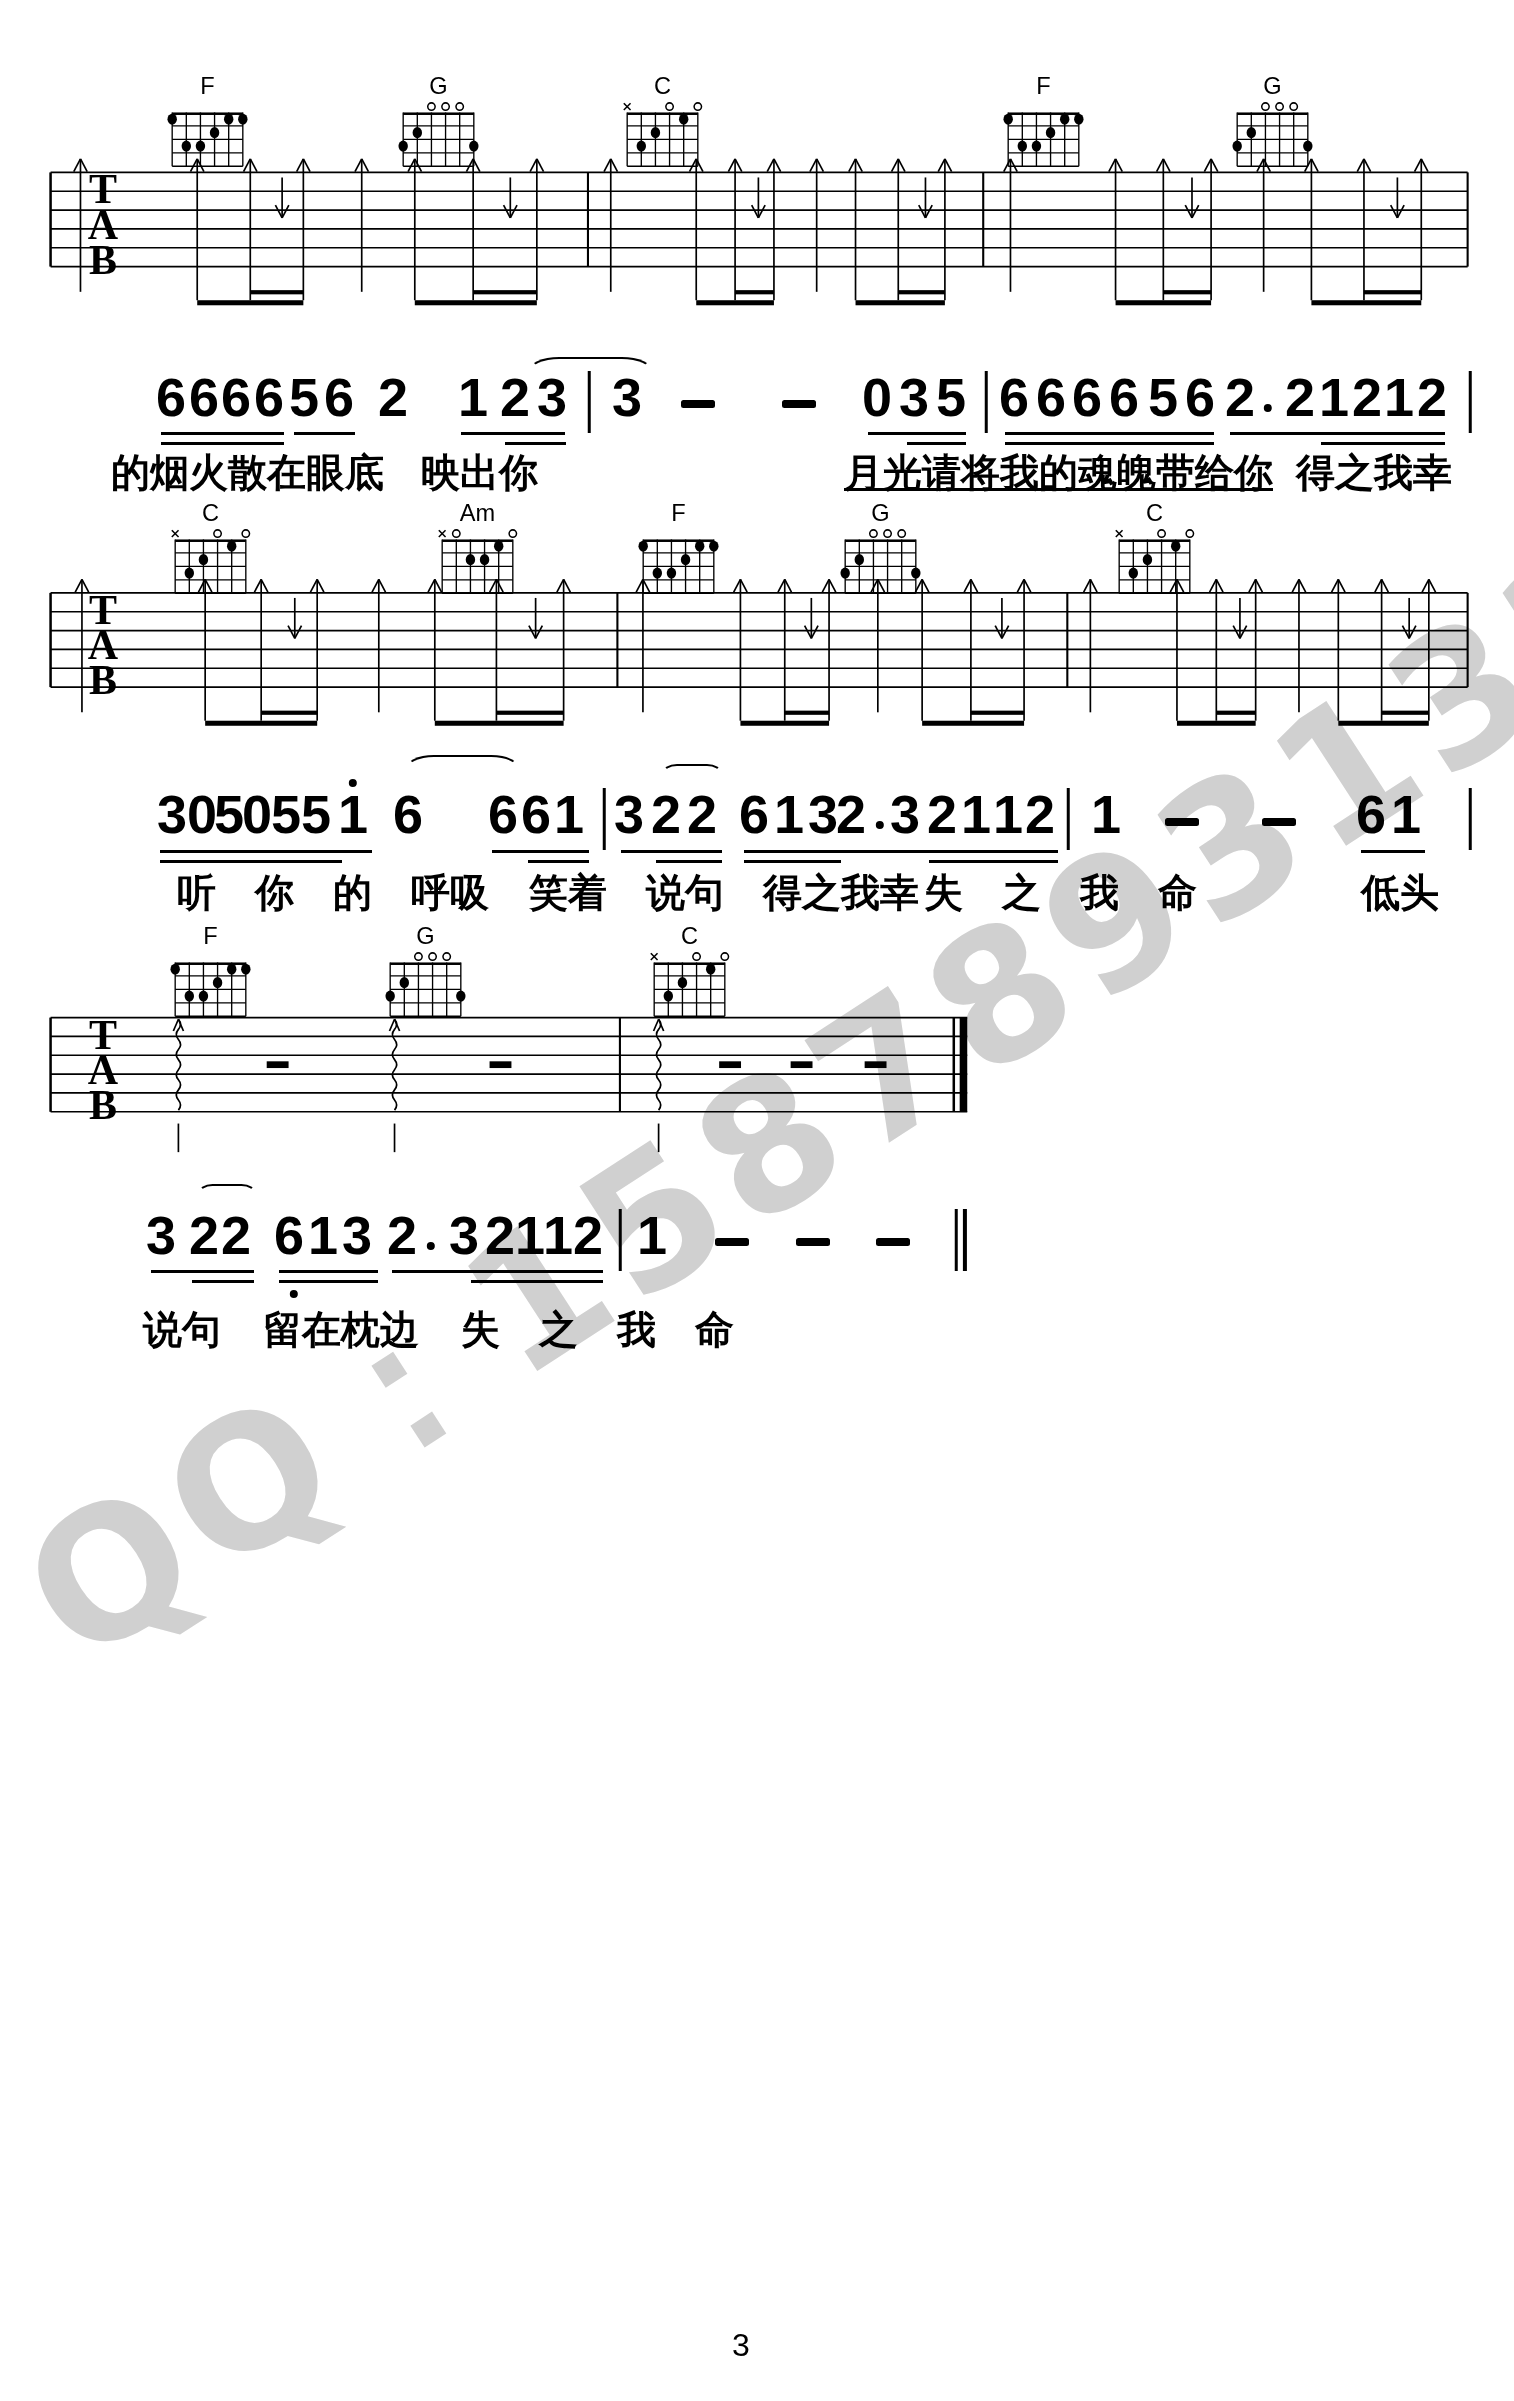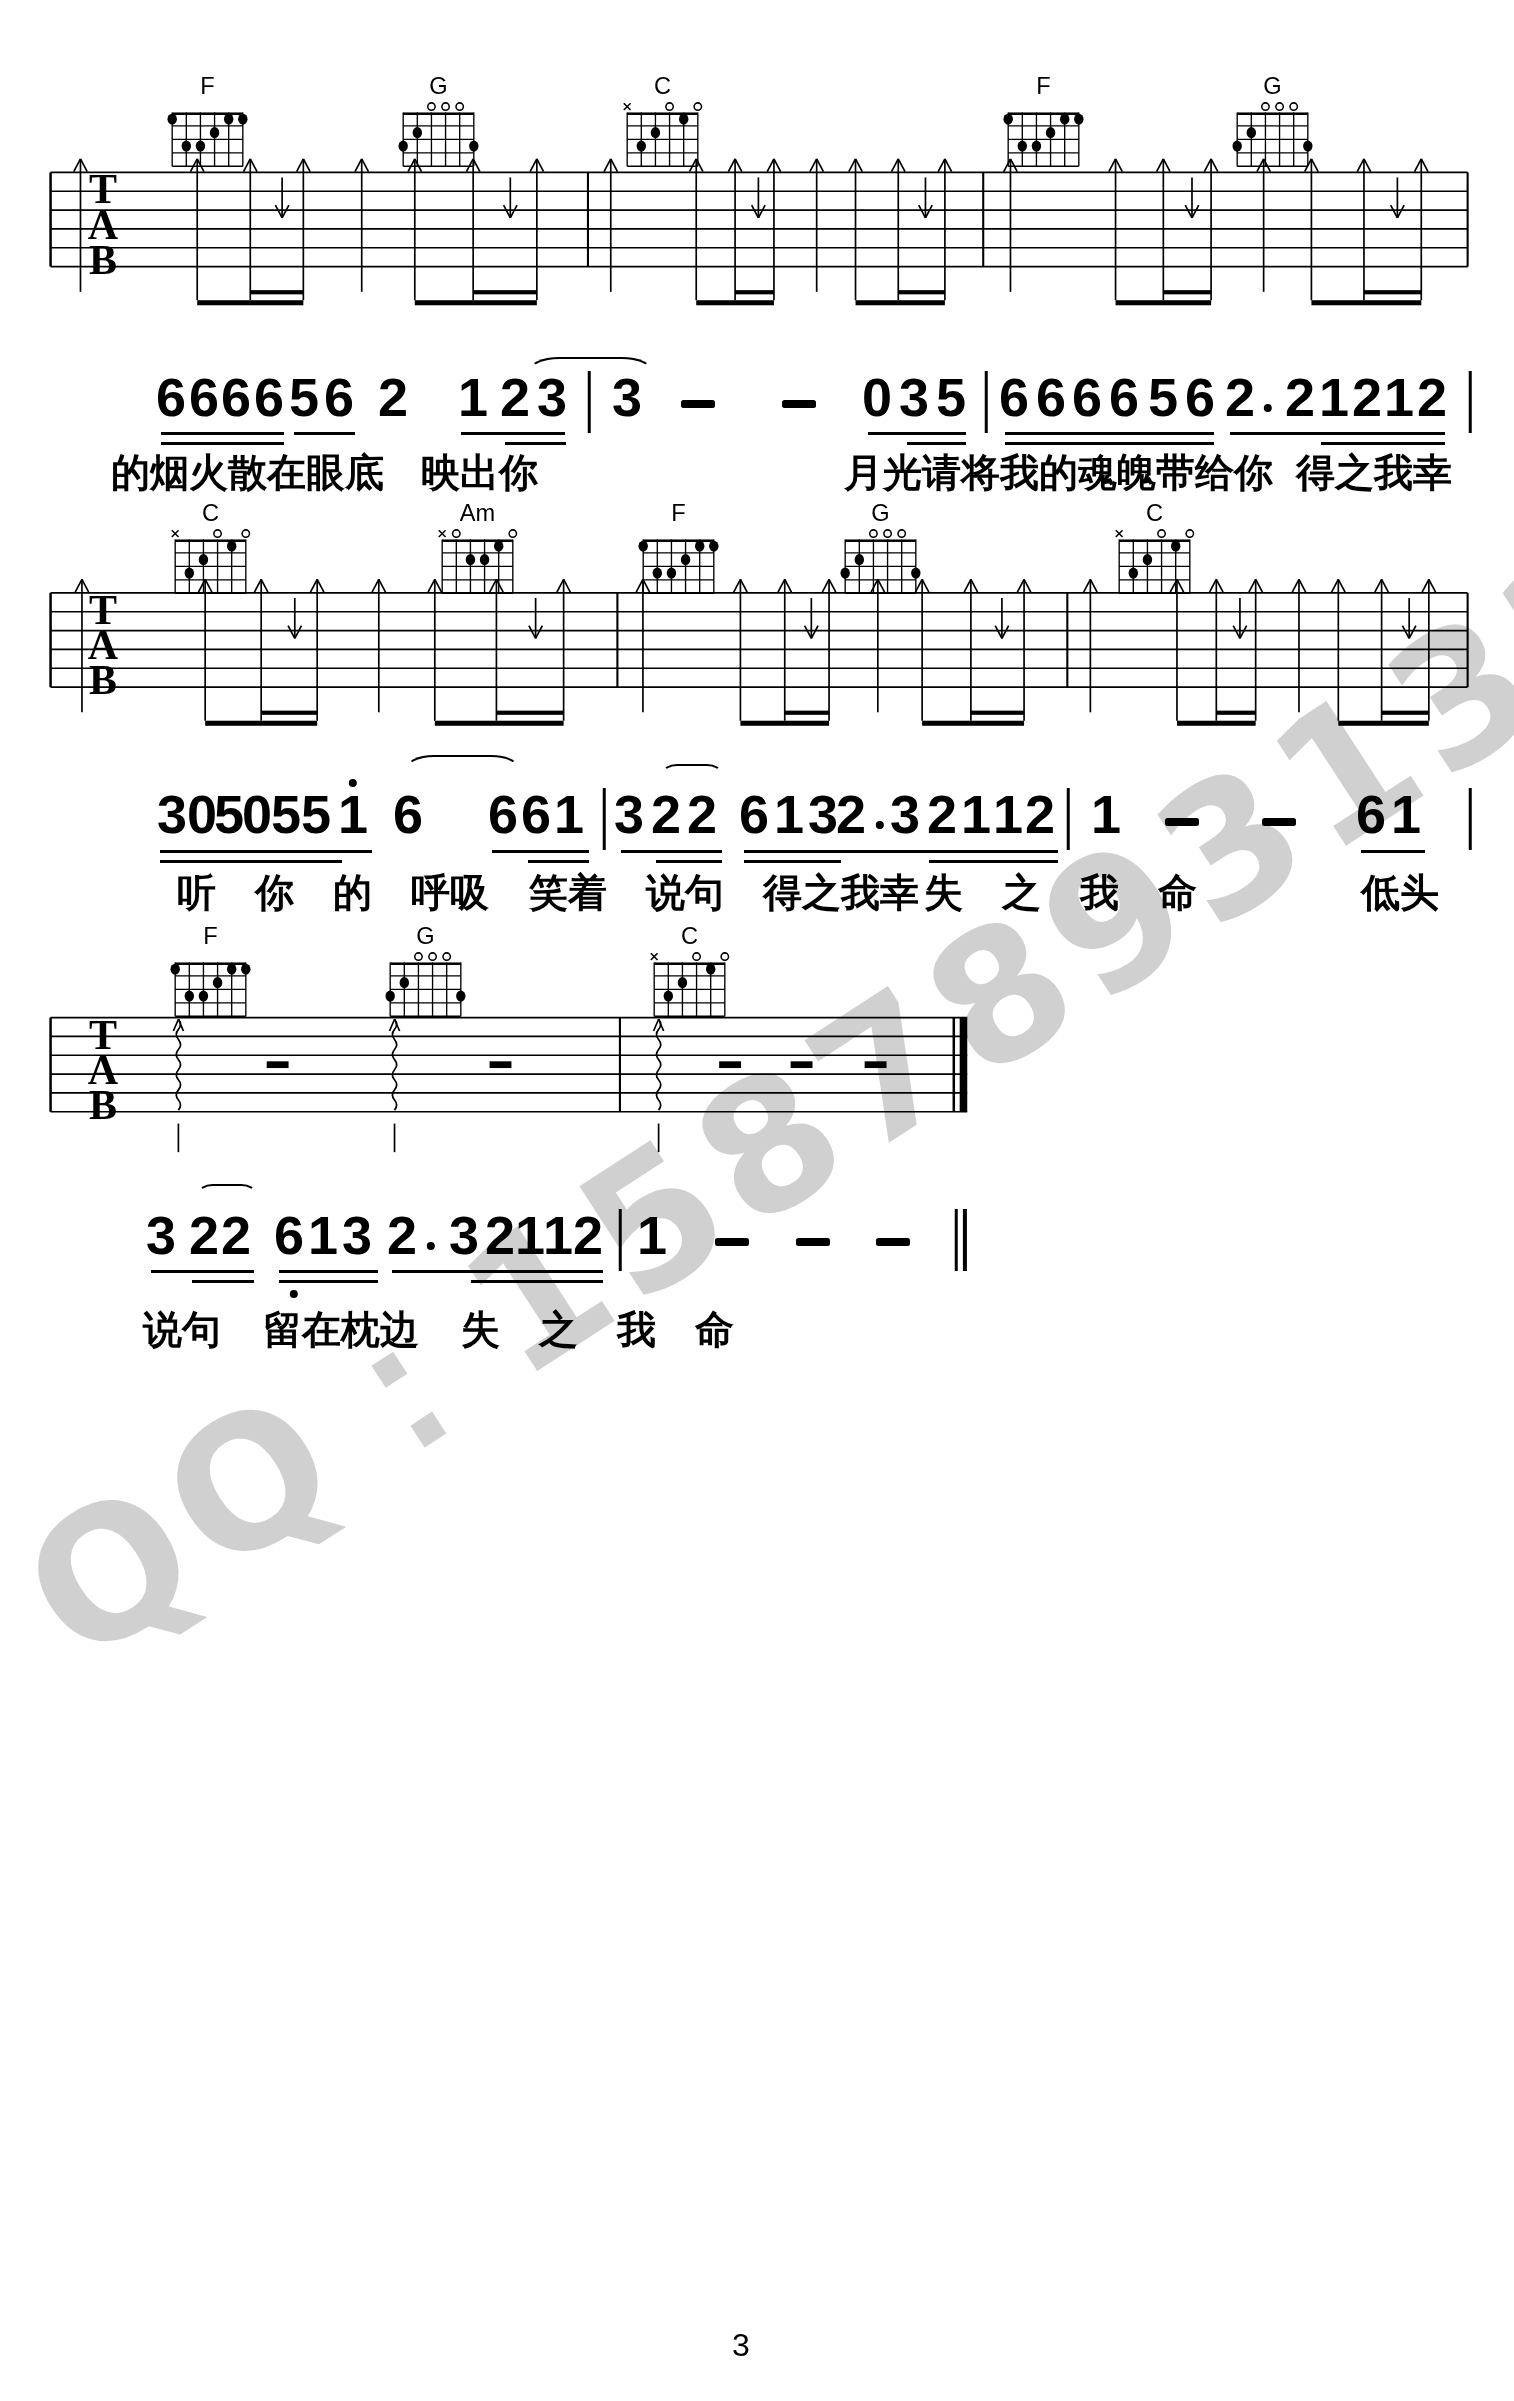--- a/index.html
+++ b/index.html
@@ -426,21 +426,21 @@
       <div class="uline" style="left: 1005px; top: 432px; width: 209px;"></div>
       <div class="uline" style="left: 1230px; top: 432px; width: 215px;"></div>
       <div class="uline" style="left: 161px; top: 442px; width: 123px; height: 2.5px;"></div>
       <div class="uline" style="left: 505px; top: 442px; width: 61px; height: 2.5px;"></div>
       <div class="uline" style="left: 907px; top: 442px; width: 59px; height: 2.5px;"></div>
       <div class="uline" style="left: 1005px; top: 442px; width: 209px; height: 2.5px;"></div>
       <div class="uline" style="left: 1321px; top: 442px; width: 124px; height: 2.5px;"></div>
       <div class="tie" style="left: 528px; top: 357px; width: 121px; height: 25px;"></div>
       <div class="lyric" style="left: 91px; top: 453px; margin-left: 20px;">的烟火散在眼底</div>
       <div class="lyric" style="left: 421px; top: 453px;">映出你</div>
-      <div class="lyric" style="left: 844px; top: 453px;">月光请将我的魂魄带给你</div>
+      <div class="lyric" style="left: 844px; top: 453px; text-decoration: underline;">月光请将我的魂魄带给你</div>
       <div class="lyric" style="left: 1296px; top: 453px;">得之我幸</div>
       <div class="chord" style="left: 170px; top: 501px;"><span class="clabel">C</span><svg width="81" height="74" viewBox="0 0 96 88">
           <rect x="6" y="16" width="84" height="3" fill="#000000"></rect>
           <line x1="6" y1="32" x2="90" y2="32" stroke="#000000" stroke-width="1.6"></line>
           <line x1="6" y1="48" x2="90" y2="48" stroke="#000000" stroke-width="1.6"></line>
           <line x1="6" y1="64" x2="90" y2="64" stroke="#000000" stroke-width="1.6"></line>
           <line x1="6" y1="80" x2="90" y2="80" stroke="#000000" stroke-width="1.6"></line>
           <line x1="6" y1="16" x2="6" y2="80" stroke="#000000" stroke-width="1.6"></line>
           <line x1="22.8" y1="16" x2="22.8" y2="80" stroke="#000000" stroke-width="1.6"></line>
           <line x1="39.6" y1="16" x2="39.6" y2="80" stroke="#000000" stroke-width="1.6"></line>

